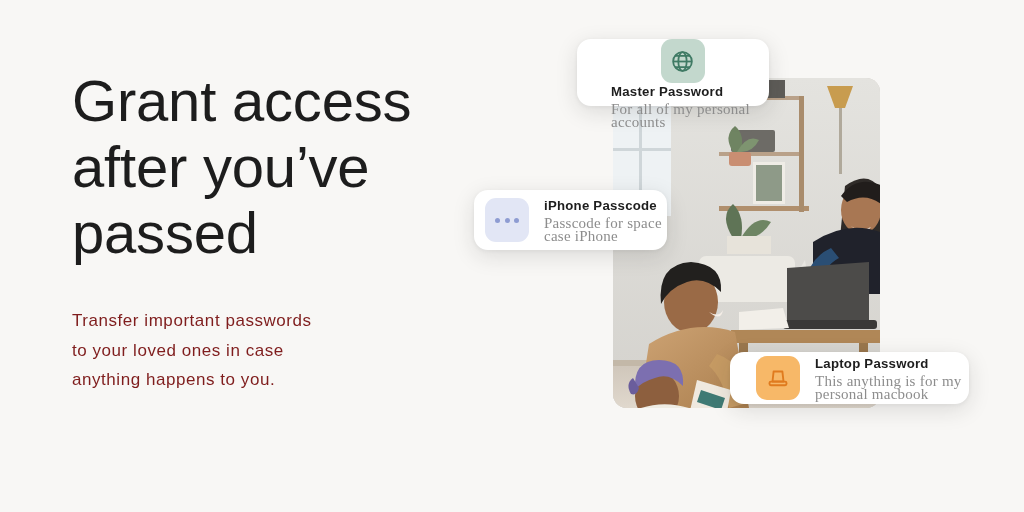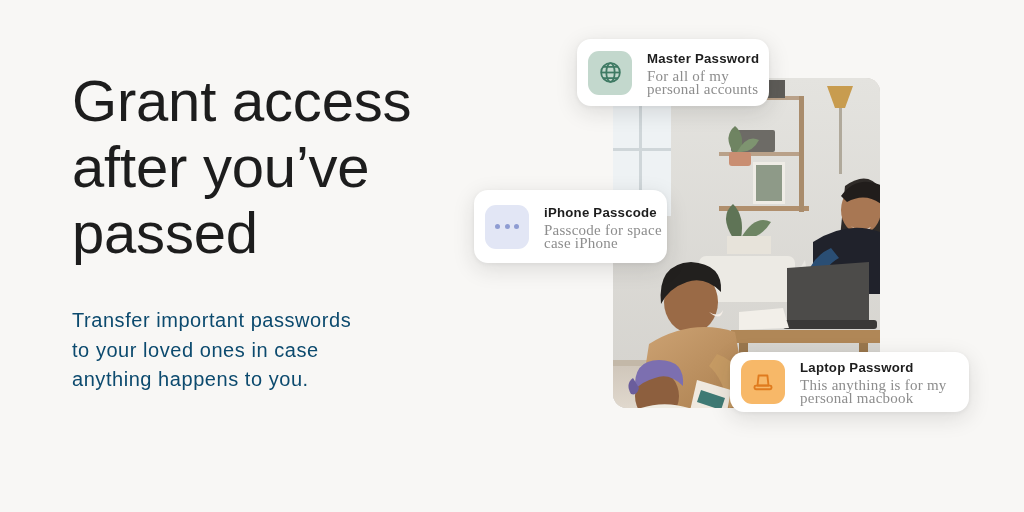--- a/index.html
+++ b/index.html
@@ -20,24 +20,24 @@
     line-height: 66px;
     color: #1d1d1d;
     letter-spacing: -0.2px;
     font-weight: 400;
     white-space: pre-line;
   }
 
   .subcopy {
     margin-top: 40px;
     font-family: "Liberation Sans", sans-serif;
-    font-size: 20px;
+    font-size: 17px;
     line-height: 29.5px;
     letter-spacing: 0.55px;
-    color: #0c4a6e;
+    color: #7f1d1d;
     white-space: pre-line;
   }
 
   
   .photo {
     position:absolute;
     left:613px; top:78px;
     width:267px; height:330px;
     border-radius:14px;
     overflow:hidden;
@@ -72,23 +72,23 @@
   .card-sub {
     font-size:15px;
     color:#8d8d8d;
     letter-spacing:0.25px;
     line-height:13px;
     margin-top:3px;
     font-family:Liberation Serif, serif;
   }
 
   
-  #card-master   { left:577px; top:39px;  width:192px; height:67px;  padding-left:11px; }
-  #card-iphone   { left:474px; top:190px; width:193px; height:73px;  padding-left:11px; }
-  #card-laptop   { left:730px; top:352px; width:239px; height:60px;  padding-left:11px; }
+  #card-master   { left:577px; top:39px;  width:192px; height:67px;  padding-left:19px;flex-direction:column; }
+  #card-iphone   { left:474px; top:190px; width:193px; height:60px;  padding-left:11px; }
+  #card-laptop   { left:730px; top:352px; width:239px; height:52px;  padding-left:26px; }
 
   #card-master .tile { width:44px; height:44px; background:#c3d8cd; }
   #card-iphone .tile { width:44px; height:44px; background:#e2e6f5; }
   #card-laptop .tile { width:44px; height:44px; background:#f7b868; }
 
   #card-master .card-text { margin-left:15px; }
   #card-iphone .card-text { margin-left:15px; }
   #card-laptop .card-text { margin-left:15px; }
 
   .dots { display:flex; gap:4.5px; }

